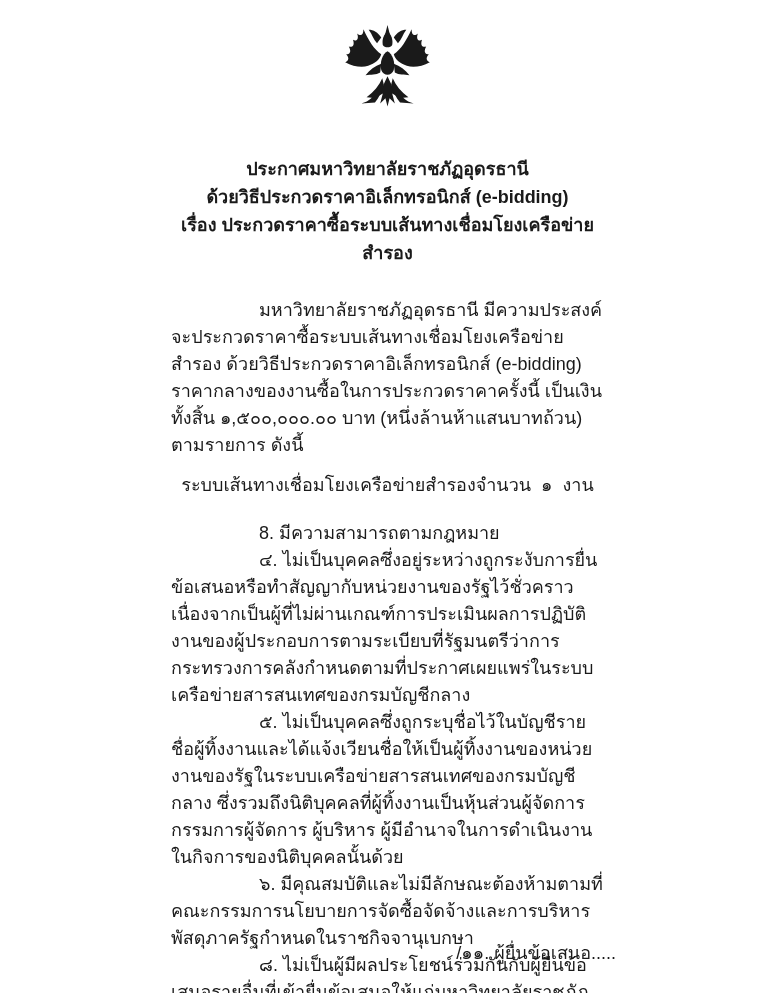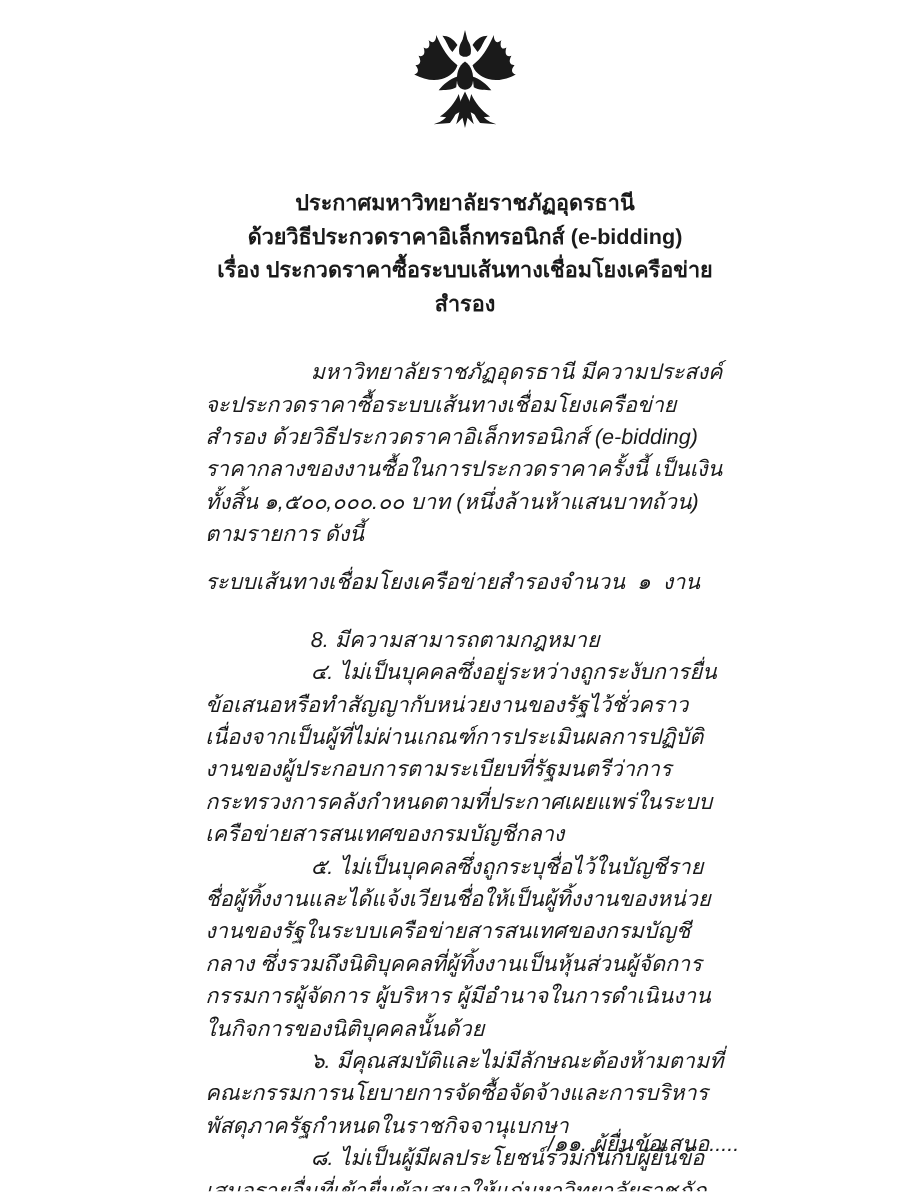--- a/index.html
+++ b/index.html
@@ -26,23 +26,24 @@
     margin-bottom: 8px;
   }
   .emblem svg { display: inline-block; }
   .title-block {
     text-align: center;
     font-weight: bold;
     font-size: 18px;
     line-height: 28px;
     margin-bottom: 30px;
   }
-  p { margin: 0; overflow-wrap: anywhere; font-style: italic; }
+  p { margin: 0; overflow-wrap: anywhere; }
   .indent { text-indent: 88px; }
   .centered-line {
+    text-align: center;
     margin: 13px 0 21px 0;
     white-space: pre-wrap;
   }
   .continuation-note {
     position: absolute;
     right: 73px;
     bottom: 26px;
     text-align: right;
   }
 </style>

